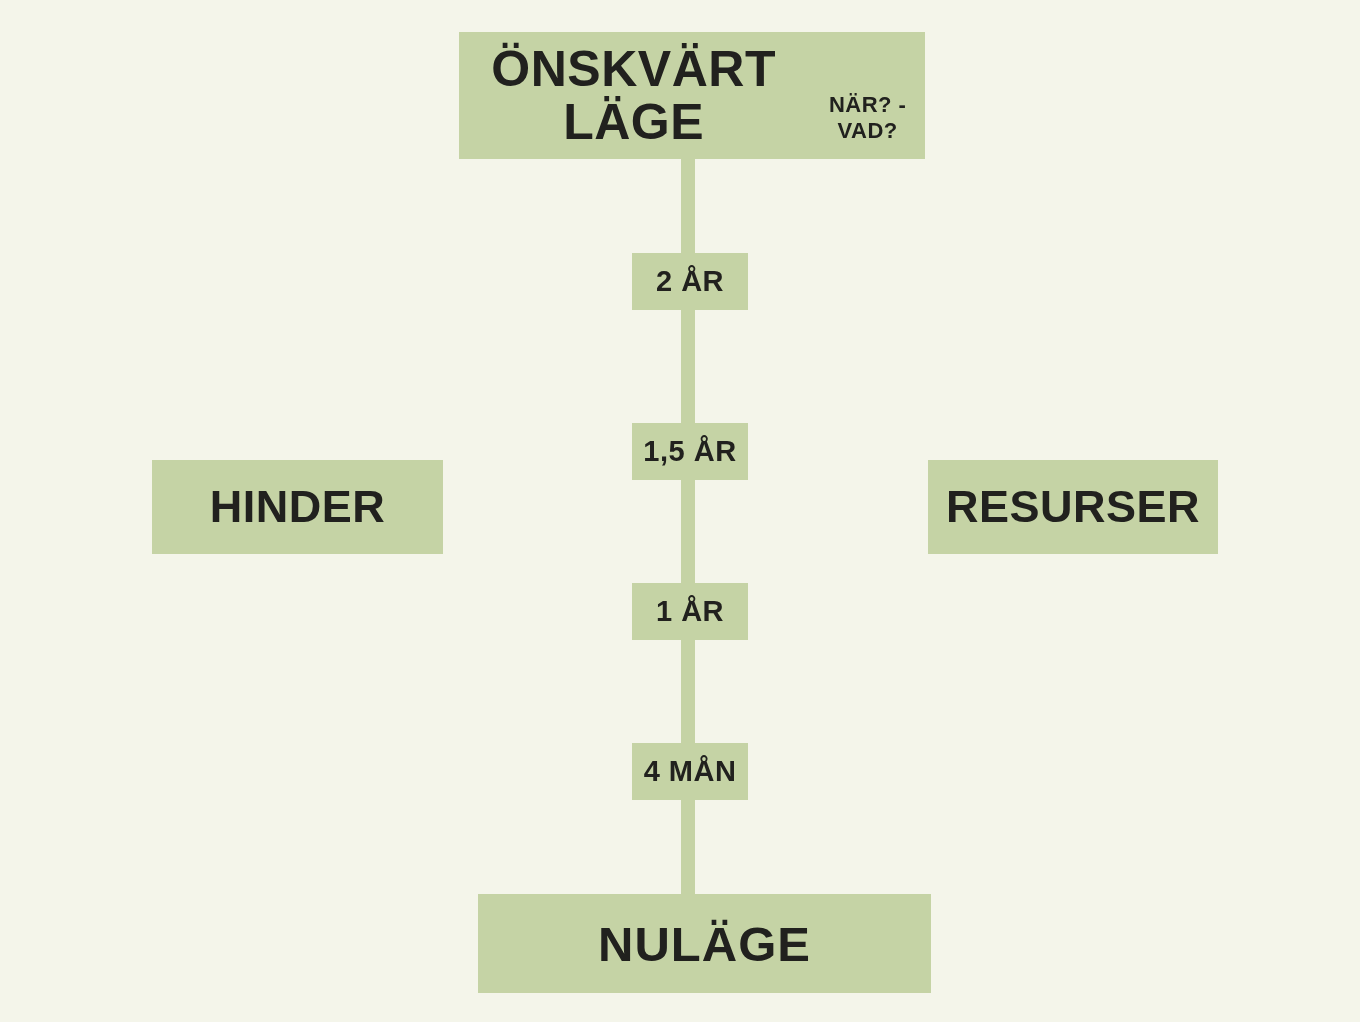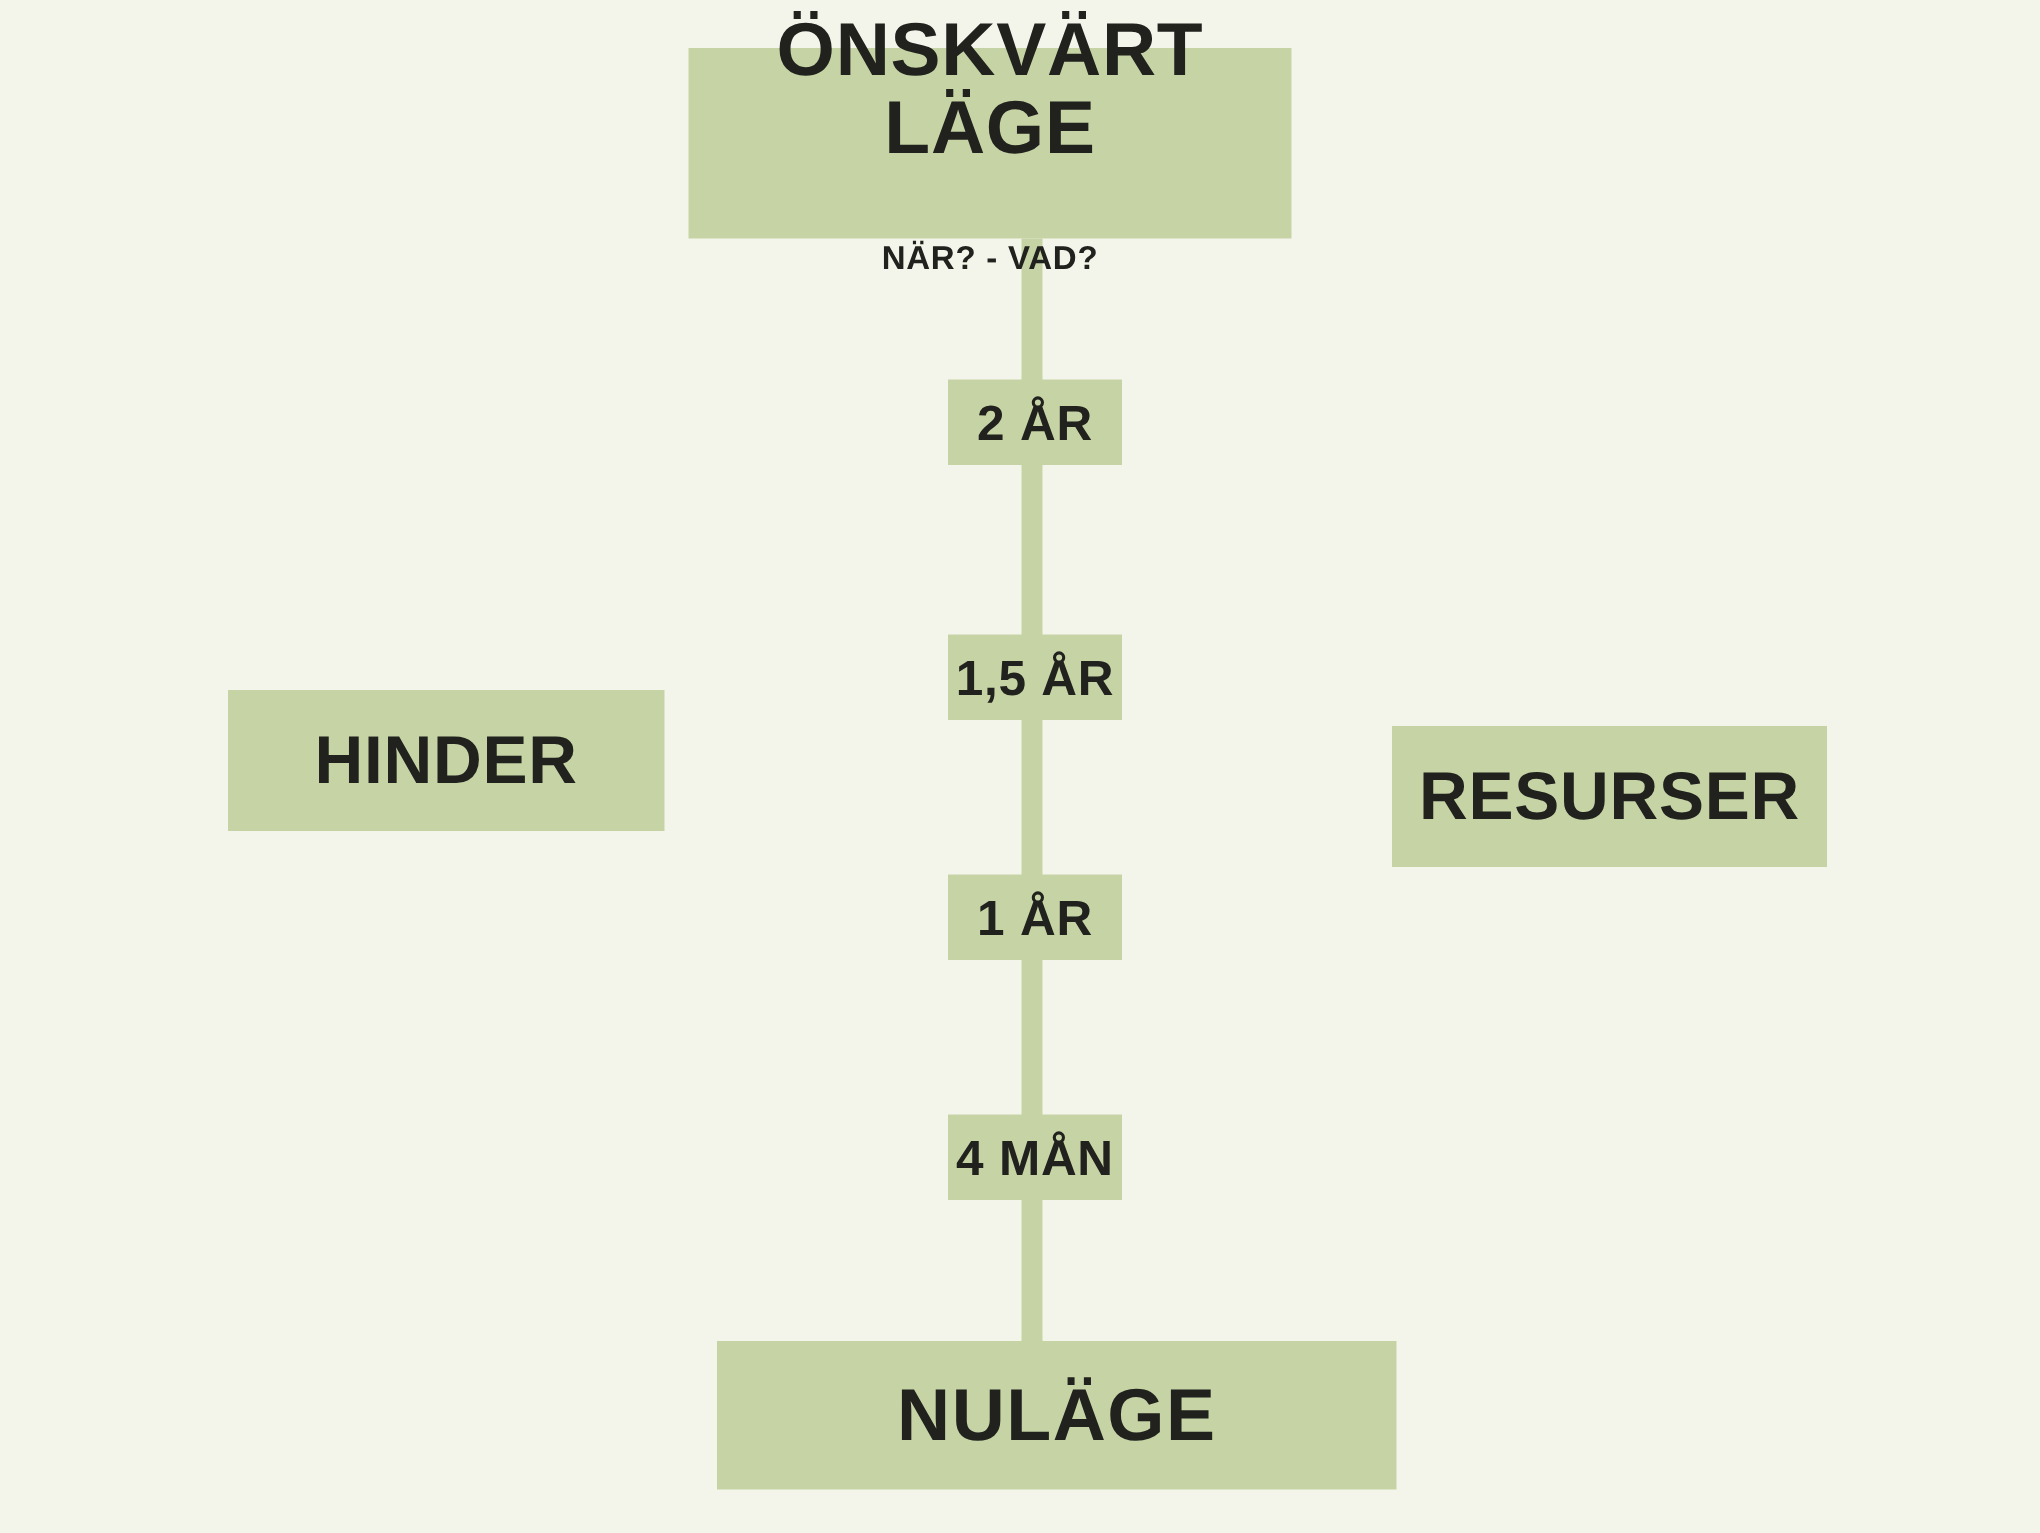--- a/index.html
+++ b/index.html
@@ -21,23 +21,23 @@
     display: flex;
     align-items: center;
     justify-content: center;
     font-weight: 700;
     text-align: center;
     box-sizing: border-box;
   }
   .top-box {
     left: 459px;
     top: 32px;
-    width: 402px;
+    width: 466px;
     height: 127px;
-    flex-direction: column;
+    flex-direction: row;
     gap: 2px;
   }
   .top-title {
     font-size: 50px;
     line-height: 1.05;
     letter-spacing: 0.5px;
   }
   .top-subtitle {
     font-size: 22px;
     letter-spacing: 0.5px;
@@ -48,39 +48,39 @@
     left: 681px;
     top: 159px;
     width: 14px;
     height: 735px;
     background: #c5d3a5;
   }
   .milestone {
     left: 632px;
     width: 116px;
     height: 57px;
-    font-size: 33px;
+    font-size: 29px;
     letter-spacing: 0.5px;
   }
   .m0 { top: 253px; }
   .m1 { top: 423px; }
   .m2 { top: 583px; }
   .m3 { top: 743px; }
   .left-box {
     left: 152px;
     top: 460px;
     width: 291px;
     height: 94px;
     font-size: 45px;
     letter-spacing: 0.5px;
     text-align: right;
   }
   .right-box {
     left: 928px;
-    top: 484px;
+    top: 460px;
     width: 290px;
     height: 94px;
     font-size: 45px;
     letter-spacing: 0.5px;
   }
   .bottom-box {
     left: 460px;
     top: 894px;
     width: 453px;
     height: 99px;

